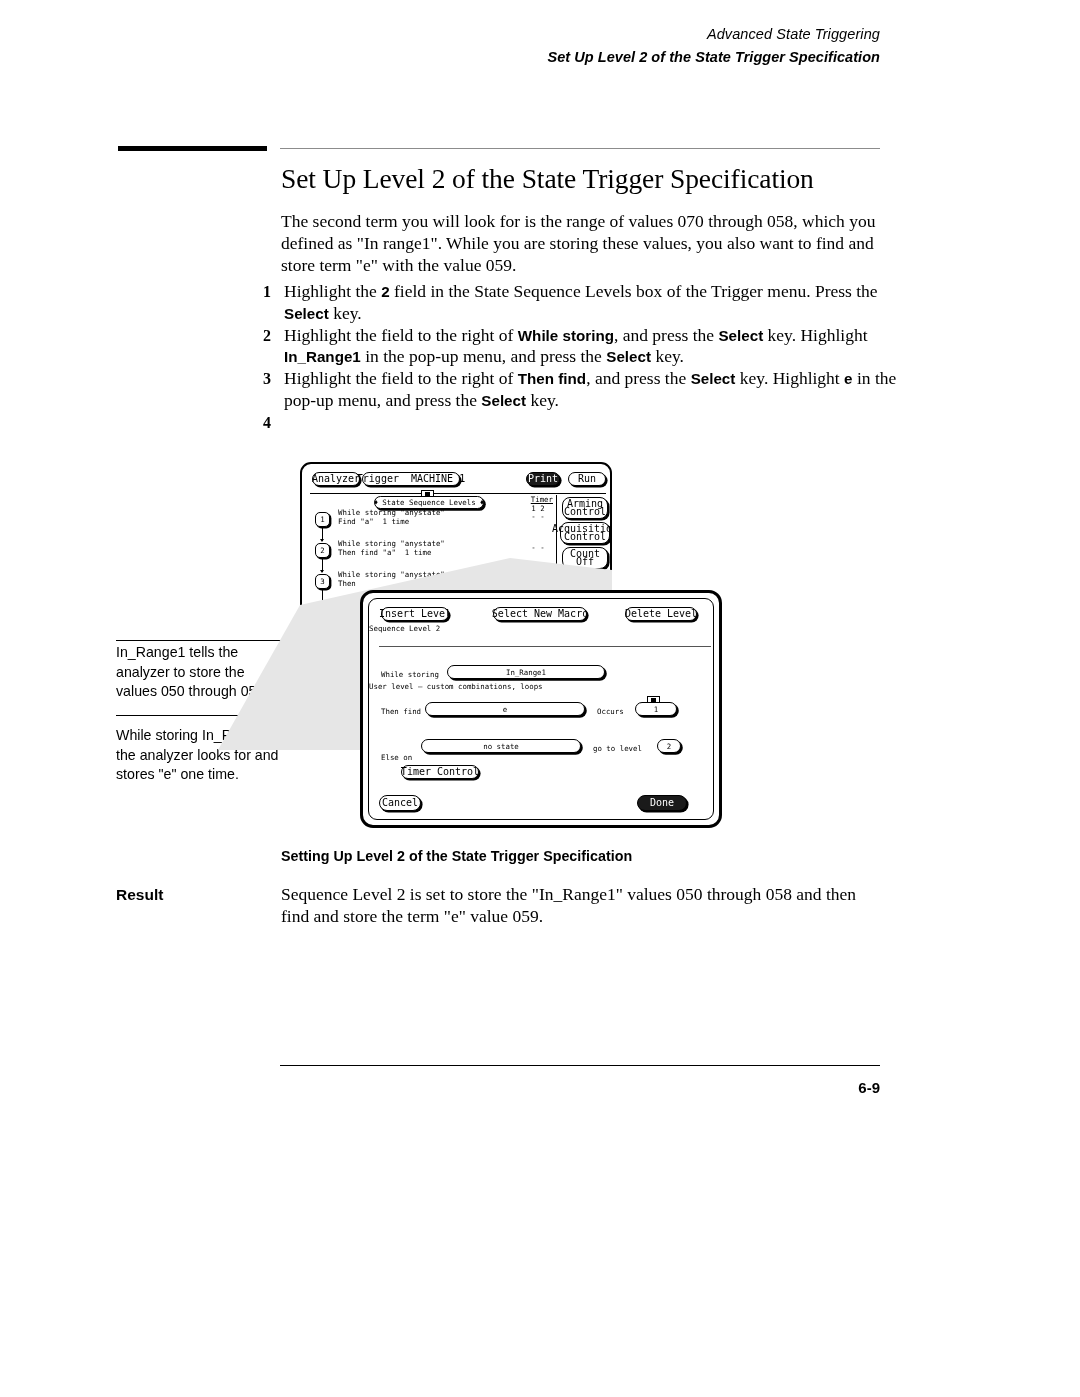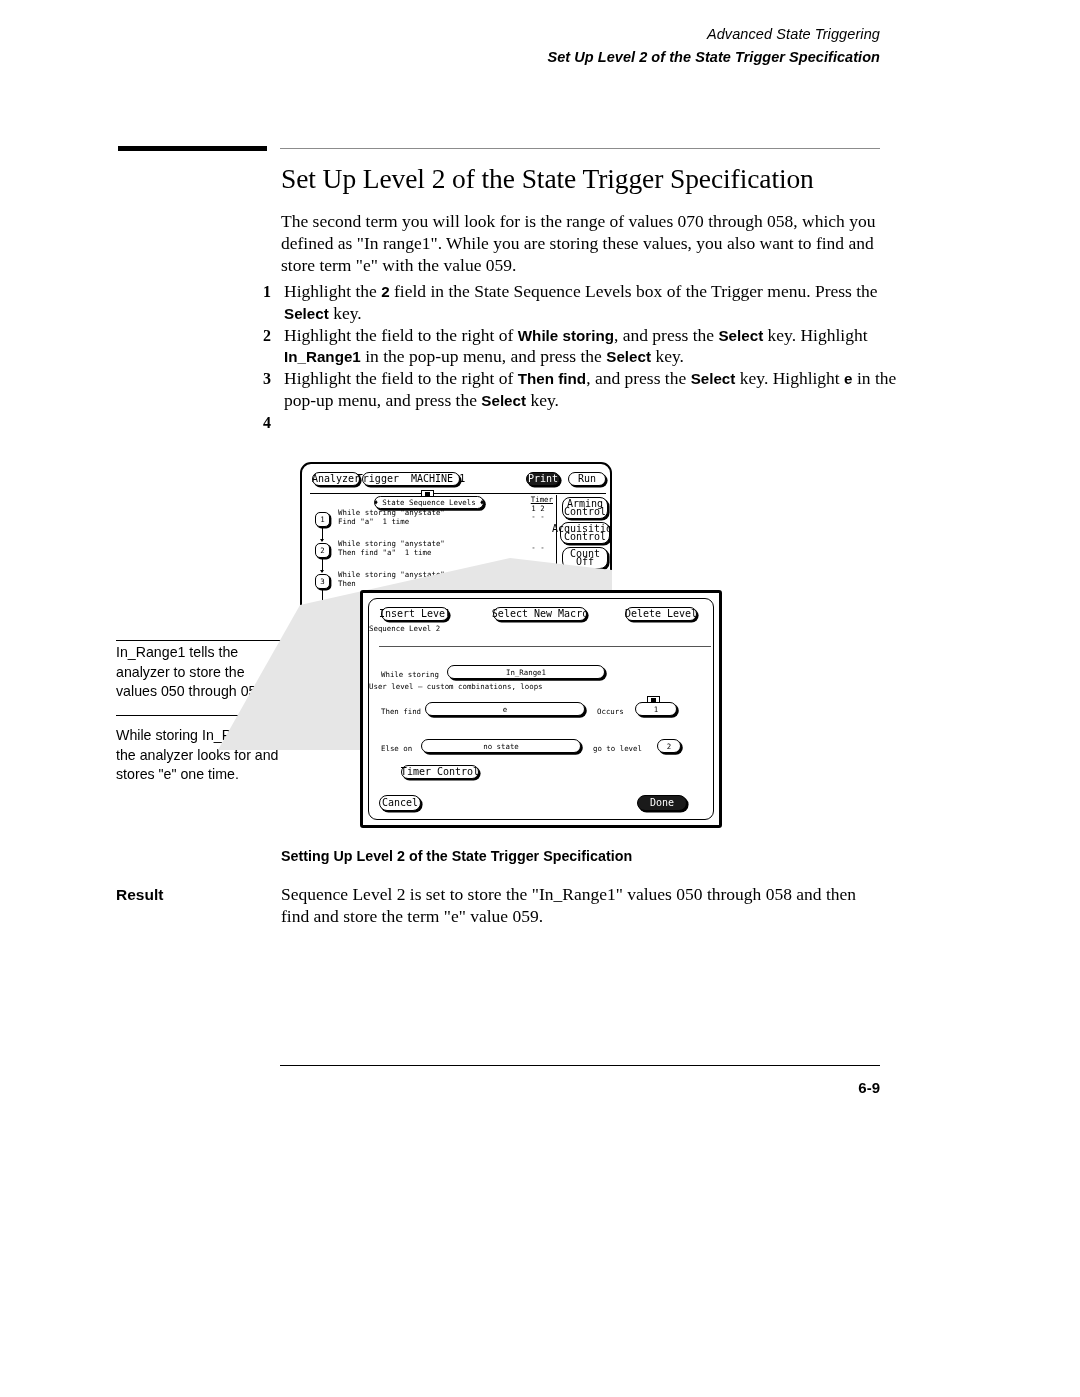--- a/index.html
+++ b/index.html
@@ -311,21 +311,21 @@
   }
 
   
   .win-front {
     position: absolute;
     left: 260px;
     top: 140px;
     width: 362px;
     height: 238px;
     border: 3px solid #000;
-    border-radius: 3px;
+    border-radius: 13px;
     background: #fff;
     box-sizing: border-box;
   }
   .win-front-inner {
     position: absolute;
     left: 5px;
     top: 5px;
     right: 5px;
     bottom: 5px;
     border: 1.4px solid #000;
@@ -473,21 +473,21 @@
 
       <div class="ftxt" style="left:12px; top:71px;">While storing</div>
       <div class="fld" style="left:78px; top:66px; width:158px; height:14px;">In_Range1</div>
 
       <div class="ftxt" style="left:12px; top:108px;">Then find</div>
       <div class="fld" style="left:56px; top:103px; width:160px; height:14px;">e</div>
       <div class="ftxt" style="left:228px; top:108px;">Occurs</div>
       <div class="knob" style="left:278px; top:97px;"></div>
       <div class="fld" style="left:266px; top:103px; width:42px; height:14px;">1</div>
 
-      <div class="ftxt" style="left:12px; top:145px;">Else on</div>
+      <div class="ftxt" style="left:12px; top:154px;">Else on</div>
       <div class="fld" style="left:52px; top:140px; width:160px; height:14px;">no state</div>
       <div class="ftxt" style="left:224px; top:145px;">go to level</div>
       <div class="fld" style="left:288px; top:140px; width:24px; height:14px;">2</div>
 
       <div class="sbtn" style="left:32px; top:166px; width:78px; height:14px;">Timer Control</div>
 
       <div class="sbtn" style="left:10px; top:196px; width:42px; height:16px;">Cancel</div>
       <div class="sbtn dark" style="left:268px; top:196px; width:50px; height:16px;">Done</div>
     </div>
   </div>

